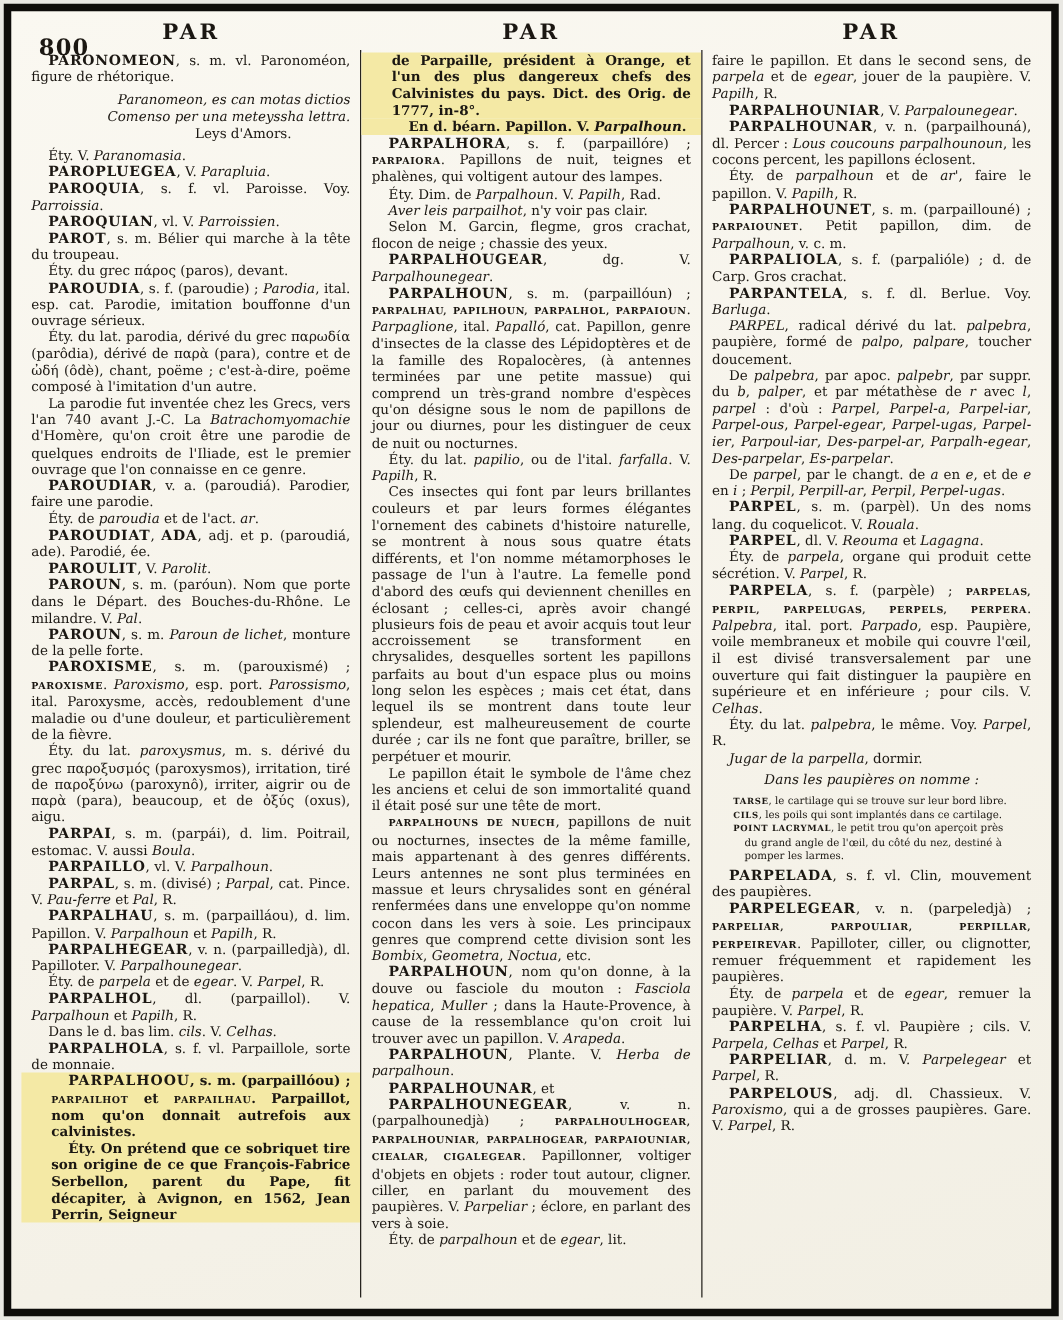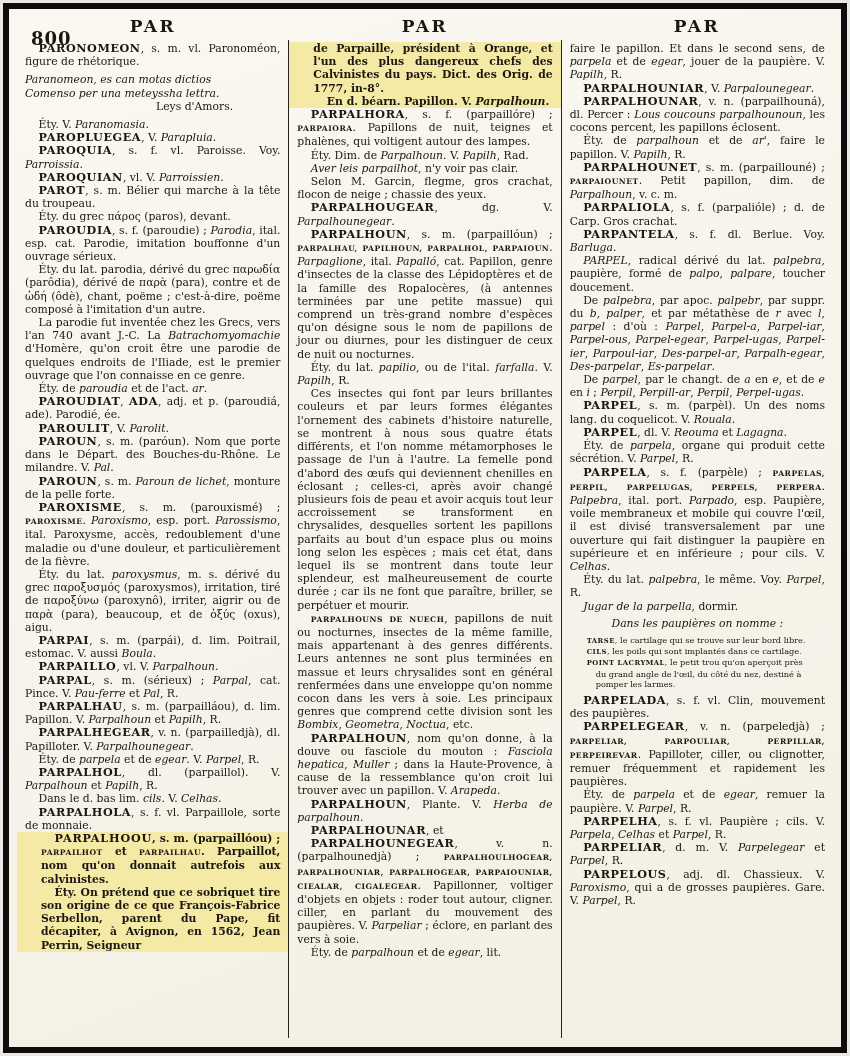--- a/index.html
+++ b/index.html
@@ -35,21 +35,21 @@
   }
   .col + .col{border-left:1.5px solid #26231e;}
   .col p{margin:0;}
   p.entry,p.ety,p.plain{text-indent:1.25em;}
   p.cont{text-indent:0;}
   .col b{font-size:11.2px;letter-spacing:0.6px;}
   .sc{
     font-weight:bold;font-size:7.6px;text-transform:uppercase;
     letter-spacing:0.5px;
   }
-  p.verse{text-align:left;text-indent:0;}
+  p.verse{text-align:right;text-indent:0;}
   p.verse-sig{text-align:center;text-indent:0;padding-left:84px;}
   p.center{text-align:center;text-indent:0;margin:4px 0 3px 0;}
   p.small{
     font-size:8.2px;line-height:10.2px;
     text-indent:-9px;margin-left:26px;margin-right:16px;
     text-align:left;
   }
   p.small .sc{font-size:6.8px;}
   .top{margin-top:5px !important;}
   .bot{margin-bottom:5px !important;}
@@ -81,50 +81,52 @@
         <p class="verse-sig bot"><span>Leys d'Amors.</span></p>
         <p class="ety"><span>Éty. V. </span><i>Paranomasia</i><span>.</span></p>
         <p class="entry"><b>PAROPLUEGEA</b><span>, V. </span><i>Parapluia</i><span>.</span></p>
         <p class="entry"><b>PAROQUIA</b><span>, s. f. vl. Paroisse. Voy. </span><i>Parroissia</i><span>.</span></p>
         <p class="entry"><b>PAROQUIAN</b><span>, vl. V. </span><i>Parroissien</i><span>.</span></p>
         <p class="entry"><b>PAROT</b><span>, s. m. Bélier qui marche à la tête du troupeau.</span></p>
         <p class="ety"><span>Éty. du grec πάρος (paros), devant.</span></p>
         <p class="entry"><b>PAROUDIA</b><span>, s. f. (paroudie) ; </span><i>Parodia</i><span>, ital. esp. cat. Parodie, imitation bouffonne d'un ouvrage sérieux.</span></p>
         <p class="ety"><span>Éty. du lat. parodia, dérivé du grec παρωδία (parôdia), dérivé de παρὰ (para), contre et de ὠδή (ôdè), chant, poëme ; c'est-à-dire, poëme composé à l'imitation d'un autre.</span></p>
         <p class="plain"><span>La parodie fut inventée chez les Grecs, vers l'an 740 avant J.-C. La </span><i>Batrachomyomachie</i><span> d'Homère, qu'on croit être une parodie de quelques endroits de l'Iliade, est le premier ouvrage que l'on connaisse en ce genre.</span></p>
+        <p class="entry"><b>PAROUDIAR</b><span>, v. a. (paroudiá). Parodier, faire une parodie.</span></p>
         <p class="ety"><span>Éty. de </span><i>paroudia</i><span> et de l'act. </span><i>ar</i><span>.</span></p>
         <p class="entry"><b>PAROUDIAT</b><span>, </span><b>ADA</b><span>, adj. et p. (paroudiá, ade). Parodié, ée.</span></p>
         <p class="entry"><b>PAROULIT</b><span>, V. </span><i>Parolit</i><span>.</span></p>
         <p class="entry"><b>PAROUN</b><span>, s. m. (paróun). Nom que porte dans le Départ. des Bouches-du-Rhône. Le milandre. V. </span><i>Pal</i><span>.</span></p>
         <p class="entry"><b>PAROUN</b><span>, s. m. </span><i>Paroun de lichet</i><span>, monture de la pelle forte.</span></p>
         <p class="entry"><b>PAROXISME</b><span>, s. m. (parouxismé) ; </span><span class="sc">paroxisme</span><span>. </span><i>Paroxismo</i><span>, esp. port. </span><i>Parossismo</i><span>, ital. Paroxysme, accès, redoublement d'une maladie ou d'une douleur, et particulièrement de la fièvre.</span></p>
         <p class="ety"><span>Éty. du lat. </span><i>paroxysmus</i><span>, m. s. dérivé du grec παροξυσμός (paroxysmos), irritation, tiré de παροξύνω (paroxynô), irriter, aigrir ou de παρὰ (para), beaucoup, et de ὀξύς (oxus), aigu.</span></p>
         <p class="entry"><b>PARPAI</b><span>, s. m. (parpái), d. lim. Poitrail, estomac. V. aussi </span><i>Boula</i><span>.</span></p>
         <p class="entry"><b>PARPAILLO</b><span>, vl. V. </span><i>Parpalhoun</i><span>.</span></p>
-        <p class="entry"><b>PARPAL</b><span>, s. m. (sérieux) ; </span><i>Parpal</i><span>, cat. Pince. V. </span><i>Pau-ferre</i><span> et </span><i>Pal</i><span>, R.</span></p>
+        <p class="entry"><b>PARPAL</b><span>, s. m. (divisé) ; </span><i>Parpal</i><span>, cat. Pince. V. </span><i>Pau-ferre</i><span> et </span><i>Pal</i><span>, R.</span></p>
         <p class="entry"><b>PARPALHAU</b><span>, s. m. (parpailláou), d. lim. Papillon. V. </span><i>Parpalhoun</i><span> et </span><i>Papilh</i><span>, R.</span></p>
         <p class="entry"><b>PARPALHEGEAR</b><span>, v. n. (parpailledjà), dl. Papilloter. V. </span><i>Parpalhounegear</i><span>.</span></p>
         <p class="ety"><span>Éty. de </span><i>parpela</i><span> et de </span><i>egear</i><span>. V. </span><i>Parpel</i><span>, R.</span></p>
         <p class="entry"><b>PARPALHOL</b><span>, dl. (parpaillol). V. </span><i>Parpalhoun</i><span> et </span><i>Papilh</i><span>, R.</span></p>
         <p class="plain"><span>Dans le d. bas lim. </span><i>cils</i><span>. V. </span><i>Celhas</i><span>.</span></p>
         <p class="entry"><b>PARPALHOLA</b><span>, s. f. vl. Parpaillole, sorte de monnaie.</span></p>
         <p class="entry hl"><b>PARPALHOOU</b><span>, s. m. (parpaillóou) ; </span><span class="sc">parpailhot</span><span> et </span><span class="sc">parpailhau</span><span>. Parpaillot, nom qu'on donnait autrefois aux calvinistes.</span></p>
         <p class="ety hl"><span>Éty. On prétend que ce sobriquet tire son origine de ce que François-Fabrice Serbellon, parent du Pape, fit décapiter, à Avignon, en 1562, Jean Perrin, Seigneur</span></p>
       </div>
     <div class="col">
         <p class="cont hl"><span>de Parpaille, président à Orange, et l'un des plus dangereux chefs des Calvinistes du pays. Dict. des Orig. de 1777, in-8°.</span></p>
         <p class="plain hl"><span>En d. béarn. Papillon. V. </span><i>Parpalhoun</i><span>.</span></p>
         <p class="entry"><b>PARPALHORA</b><span>, s. f. (parpaillóre) ; </span><span class="sc">parpaiora</span><span>. Papillons de nuit, teignes et phalènes, qui voltigent autour des lampes.</span></p>
         <p class="ety"><span>Éty. Dim. de </span><i>Parpalhoun</i><span>. V. </span><i>Papilh</i><span>, Rad.</span></p>
         <p class="plain"><i>Aver leis parpailhot</i><span>, n'y voir pas clair.</span></p>
         <p class="plain"><span>Selon M. Garcin, flegme, gros crachat, flocon de neige ; chassie des yeux.</span></p>
         <p class="entry"><b>PARPALHOUGEAR</b><span>, dg. V. </span><i>Parpalhounegear</i><span>.</span></p>
         <p class="entry"><b>PARPALHOUN</b><span>, s. m. (parpaillóun) ; </span><span class="sc">parpalhau, papilhoun, parpalhol, parpaioun</span><span>. </span><i>Parpaglione</i><span>, ital. </span><i>Papalló</i><span>, cat. Papillon, genre d'insectes de la classe des Lépidoptères et de la famille des Ropalocères, (à antennes terminées par une petite massue) qui comprend un très-grand nombre d'espèces qu'on désigne sous le nom de papillons de jour ou diurnes, pour les distinguer de ceux de nuit ou nocturnes.</span></p>
         <p class="ety"><span>Éty. du lat. </span><i>papilio</i><span>, ou de l'ital. </span><i>farfalla</i><span>. V. </span><i>Papilh</i><span>, R.</span></p>
         <p class="plain"><span>Ces insectes qui font par leurs brillantes couleurs et par leurs formes élégantes l'ornement des cabinets d'histoire naturelle, se montrent à nous sous quatre états différents, et l'on nomme métamorphoses le passage de l'un à l'autre. La femelle pond d'abord des œufs qui deviennent chenilles en éclosant ; celles-ci, après avoir changé plusieurs fois de peau et avoir acquis tout leur accroissement se transforment en chrysalides, desquelles sortent les papillons parfaits au bout d'un espace plus ou moins long selon les espèces ; mais cet état, dans lequel ils se montrent dans toute leur splendeur, est malheureusement de courte durée ; car ils ne font que paraître, briller, se perpétuer et mourir.</span></p>
+        <p class="plain"><span>Le papillon était le symbole de l'âme chez les anciens et celui de son immortalité quand il était posé sur une tête de mort.</span></p>
         <p class="entry"><span class="sc">parpalhouns de nuech</span><span>, papillons de nuit ou nocturnes, insectes de la même famille, mais appartenant à des genres différents. Leurs antennes ne sont plus terminées en massue et leurs chrysalides sont en général renfermées dans une enveloppe qu'on nomme cocon dans les vers à soie. Les principaux genres que comprend cette division sont les </span><i>Bombix</i><span>, </span><i>Geometra</i><span>, </span><i>Noctua</i><span>, etc.</span></p>
         <p class="entry"><b>PARPALHOUN</b><span>, nom qu'on donne, à la douve ou fasciole du mouton : </span><i>Fasciola hepatica</i><span>, </span><i>Muller</i><span> ; dans la Haute-Provence, à cause de la ressemblance qu'on croit lui trouver avec un papillon. V. </span><i>Arapeda</i><span>.</span></p>
         <p class="entry"><b>PARPALHOUN</b><span>, Plante. V. </span><i>Herba de parpalhoun</i><span>.</span></p>
         <p class="entry"><b>PARPALHOUNAR</b><span>, et</span></p>
         <p class="entry"><b>PARPALHOUNEGEAR</b><span>, v. n. (parpalhounedjà) ; </span><span class="sc">parpalhoulhogear, parpalhouniar, parpalhogear, parpaiouniar, ciealar, cigalegear</span><span>. Papillonner, voltiger d'objets en objets : roder tout autour, cligner. ciller, en parlant du mouvement des paupières. V. </span><i>Parpeliar</i><span> ; éclore, en parlant des vers à soie.</span></p>
         <p class="ety"><span>Éty. de </span><i>parpalhoun</i><span> et de </span><i>egear</i><span>, lit.</span></p>
       </div>
     <div class="col">
         <p class="cont"><span>faire le papillon. Et dans le second sens, de </span><i>parpela</i><span> et de </span><i>egear</i><span>, jouer de la paupière. V. </span><i>Papilh</i><span>, R.</span></p>
         <p class="entry"><b>PARPALHOUNIAR</b><span>, V. </span><i>Parpalounegear</i><span>.</span></p>

